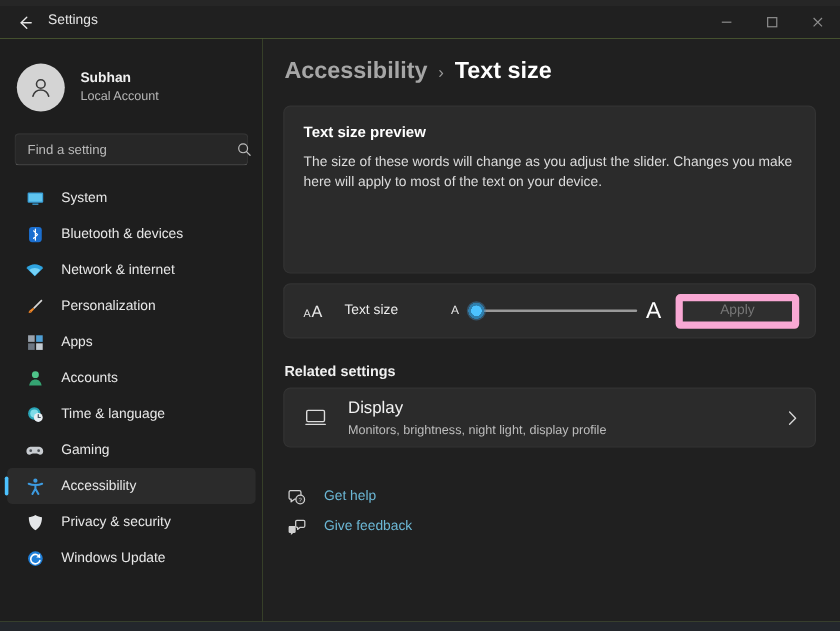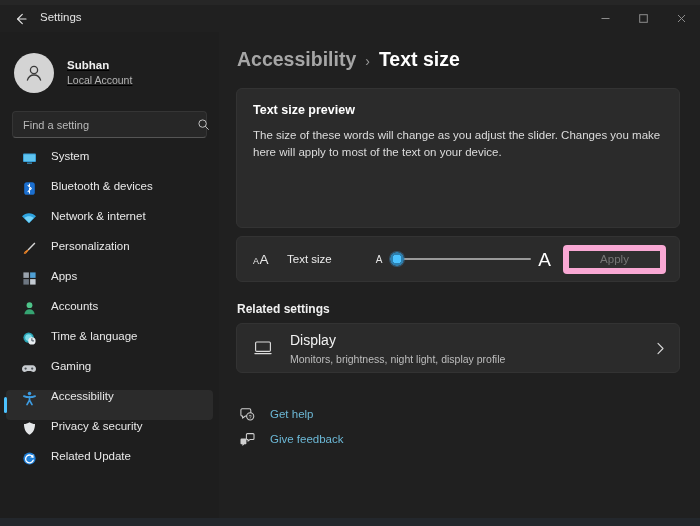--- a/index.html
+++ b/index.html
@@ -97,21 +97,21 @@
     padding: 7px 0 0 14px;
     height: 60px;
   }
   .avatar {
     width: 40px; height: 40px;
     border-radius: 50%;
     background: #d4d4d4;
     display: flex; align-items: center; justify-content: center;
     flex: 0 0 auto;
   }
-  .profile-txt { margin-left: 13px; line-height: 1.25; text-decoration: underline; }
+  .profile-txt { margin-left: 13px; line-height: 1.25; }
   .profile-name { font-size: 11.5px; color: #f0f0f0; font-weight: 600; }
   .profile-sub  { font-size: 10.5px; color: #b5b5b5; margin-top: 1px; }
 
   .searchwrap {
     margin: 12px 12px 0 12px;
     height: 27px;
     background: #272727;
     border: 1px solid #353535;
     border-bottom: 1px solid #555;
     border-radius: 4px;
@@ -132,21 +132,21 @@
   .searchwrap input::placeholder { color: #b9b9b9; }
   .search-ic { flex: 0 0 auto; opacity: .85; display: flex; }
 
   .navlist { margin-top: 12px; }
   .navitem {
     position: relative;
     height: 30px;
     margin: 0 6px;
     padding-left: 15px;
     display: flex;
-    align-items: flex-start;
+    align-items: center;
     border-radius: 4px;
     cursor: pointer;
   }
   .navitem.selected { background: #2b2b2b; }
   .navitem.selected::before {
     content: "";
     position: absolute;
     left: -2px; top: 7px;
     width: 3px; height: 16px;
     background: #4cc2ff;
@@ -499,21 +499,21 @@
         </div>
 
         <div class="navitem">
           <span class="nav-ic">
             <svg width="15" height="15" viewBox="0 0 15 15">
               <circle cx="7.5" cy="7.5" r="6.1" fill="#1f7fd8"></circle>
               <path d="M11 6.2 A3.9 3.9 0 1 0 11.2 9.2" fill="none" stroke="#fff" stroke-width="1.35" stroke-linecap="round"></path>
               <path d="M11.4 3.2 V6.5 H8.2 Z" fill="#fff"></path>
             </svg>
           </span>
-          <span class="nav-lbl">Related Update</span>
+          <span class="nav-lbl">Windows Update</span>
         </div>
 
       </div>
     </div>
 
     <div class="main">
 
       <div class="breadcrumb">
         <span class="bc-parent">Accessibility</span>
         <span class="bc-sep">›</span>

